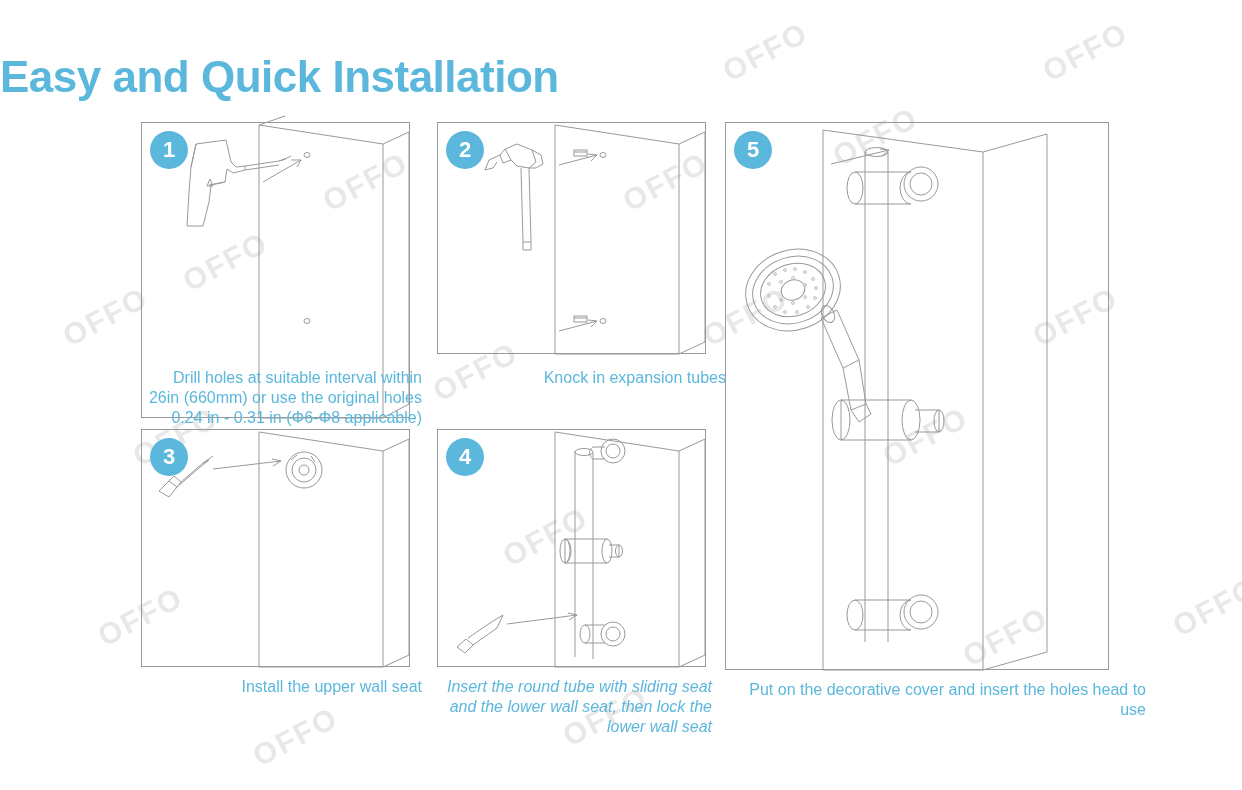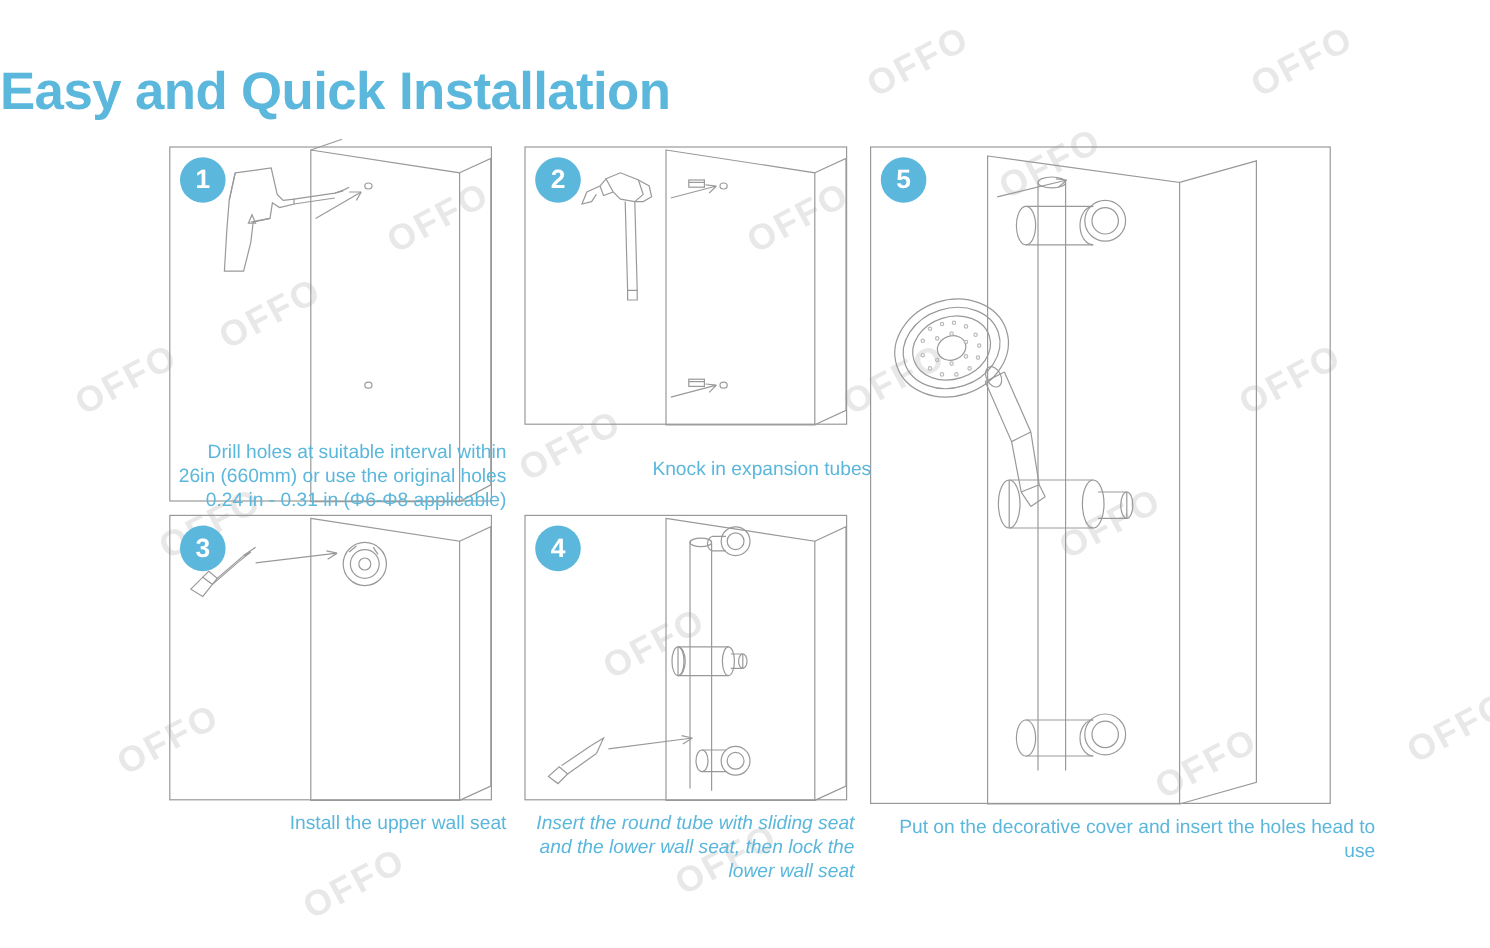--- a/index.html
+++ b/index.html
@@ -88,21 +88,21 @@
   
   .caption {
     position: absolute;
     color: #5bb7dc;
     font-size: 16px;
     line-height: 20px;
     z-index: 10;
     text-align: right;
   }
   .cap1 { left: 142px; top: 368px; width: 280px; }
-  .cap2 { left: 446px; top: 382px; width: 280px; }
+  .cap2 { left: 446px; top: 368px; width: 280px; }
   .cap3 { left: 142px; top: 677px; width: 280px; }
   .cap4 { left: 437px; top: 677px; width: 275px; font-style: italic; }
   .cap5 { left: 726px; top: 680px; width: 420px; }
 
   
   .art {
     position: absolute;
     z-index: 8;
     pointer-events: none;
   }

